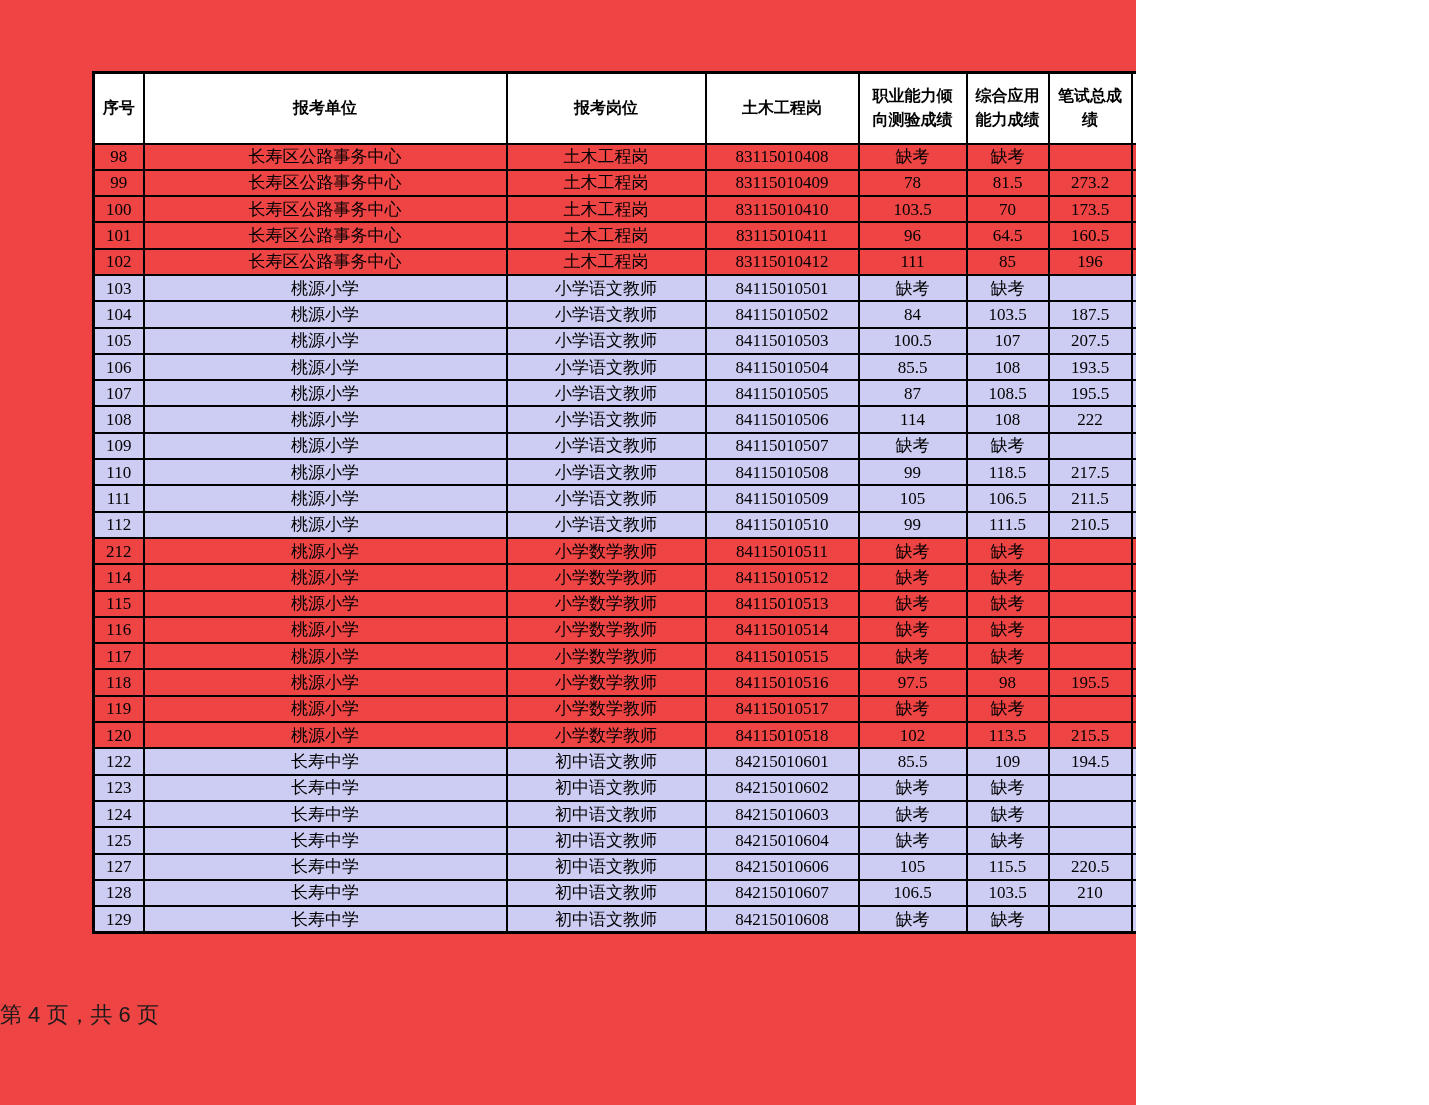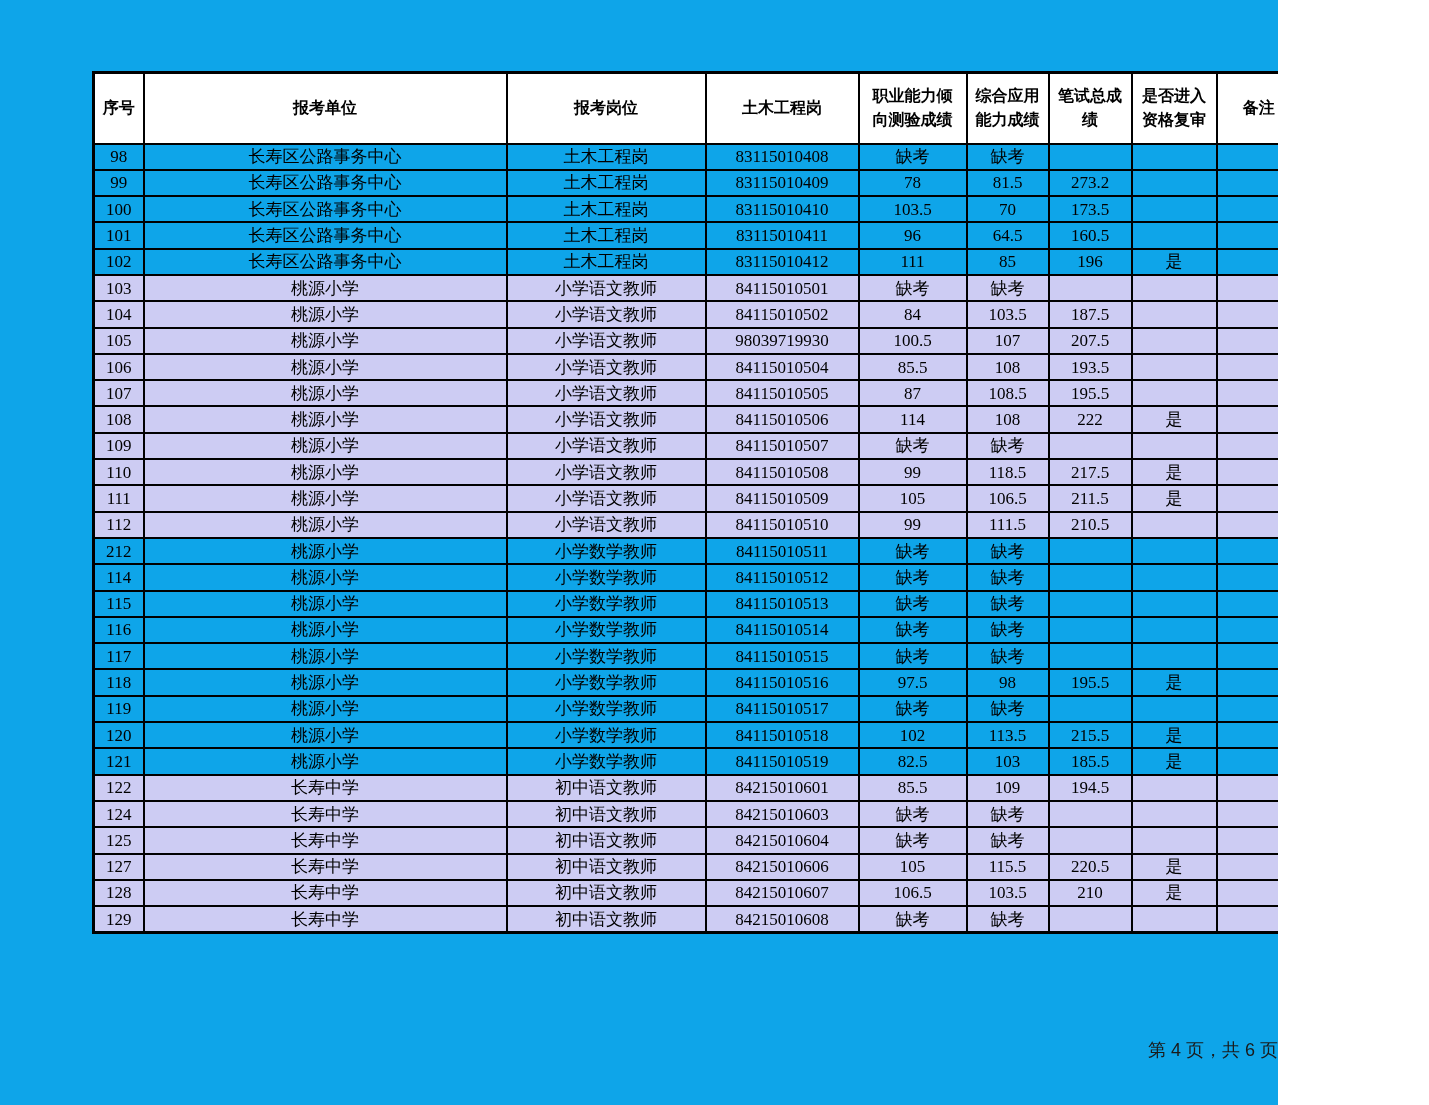--- a/index.html
+++ b/index.html
@@ -2,23 +2,23 @@
 <html style="--hl-color: #cdccf3;"><head>
 <meta charset="utf-8">
 <style>
   html, body {
     margin: 0;
     padding: 0;
     background: #ffffff;
   }
   .page {
     position: relative;
-    width: 1278px;
+    width: 1136px;
     height: 1105px;
-    background: #0ea5e9;
+    background: #ef4444;
     font-family: "Liberation Serif", "DejaVu Serif", serif;
     color: #000000;
     overflow: hidden;
   }
   table.score-table {
     position: absolute;
     left: 92px;
     top: 71px;
     width: 1208px;
     border-collapse: collapse;
@@ -51,24 +51,24 @@
     line-height: 1;
     white-space: nowrap;
   }
   .score-table tbody tr.hl td {
     background: var(--hl-color, #cdccf3);
   }
   .page-footer {
     position: absolute;
     left: 0;
     right: 0;
-    top: 1038px;
-    text-align: right;
+    top: 1000px;
+    text-align: left;
     font-family: "Liberation Sans", "DejaVu Sans", sans-serif;
-    font-size: 18px;
+    font-size: 22px;
     color: #1a1a1a;
   }
 </style>
 </head>
 <body>
 
 <div class="page">
 
   <table class="score-table">
     <colgroup>
@@ -174,21 +174,21 @@
           <td>84</td>
           <td>103.5</td>
           <td>187.5</td>
           <td></td>
           <td></td>
         </tr>
         <tr class="hl">
           <td>105</td>
           <td>桃源小学</td>
           <td>小学语文教师</td>
-          <td>98039719930</td>
+          <td>84115010503</td>
           <td>100.5</td>
           <td>107</td>
           <td>207.5</td>
           <td></td>
           <td></td>
         </tr>
         <tr class="hl">
           <td>106</td>
           <td>桃源小学</td>
           <td>小学语文教师</td>
@@ -346,39 +346,39 @@
           <td>120</td>
           <td>桃源小学</td>
           <td>小学数学教师</td>
           <td>84115010518</td>
           <td>102</td>
           <td>113.5</td>
           <td>215.5</td>
           <td>是</td>
           <td></td>
         </tr>
-        <tr>
-          <td>121</td>
-          <td>桃源小学</td>
-          <td>小学数学教师</td>
-          <td>84115010519</td>
-          <td>82.5</td>
-          <td>103</td>
-          <td>185.5</td>
-          <td>是</td>
-          <td></td>
-        </tr>
         <tr class="hl">
           <td>122</td>
           <td>长寿中学</td>
           <td>初中语文教师</td>
           <td>84215010601</td>
           <td>85.5</td>
           <td>109</td>
           <td>194.5</td>
+          <td></td>
+          <td></td>
+        </tr>
+        <tr class="hl">
+          <td>123</td>
+          <td>长寿中学</td>
+          <td>初中语文教师</td>
+          <td>84215010602</td>
+          <td>缺考</td>
+          <td>缺考</td>
+          <td></td>
           <td></td>
           <td></td>
         </tr>
         <tr class="hl">
           <td>124</td>
           <td>长寿中学</td>
           <td>初中语文教师</td>
           <td>84215010603</td>
           <td>缺考</td>
           <td>缺考</td>

